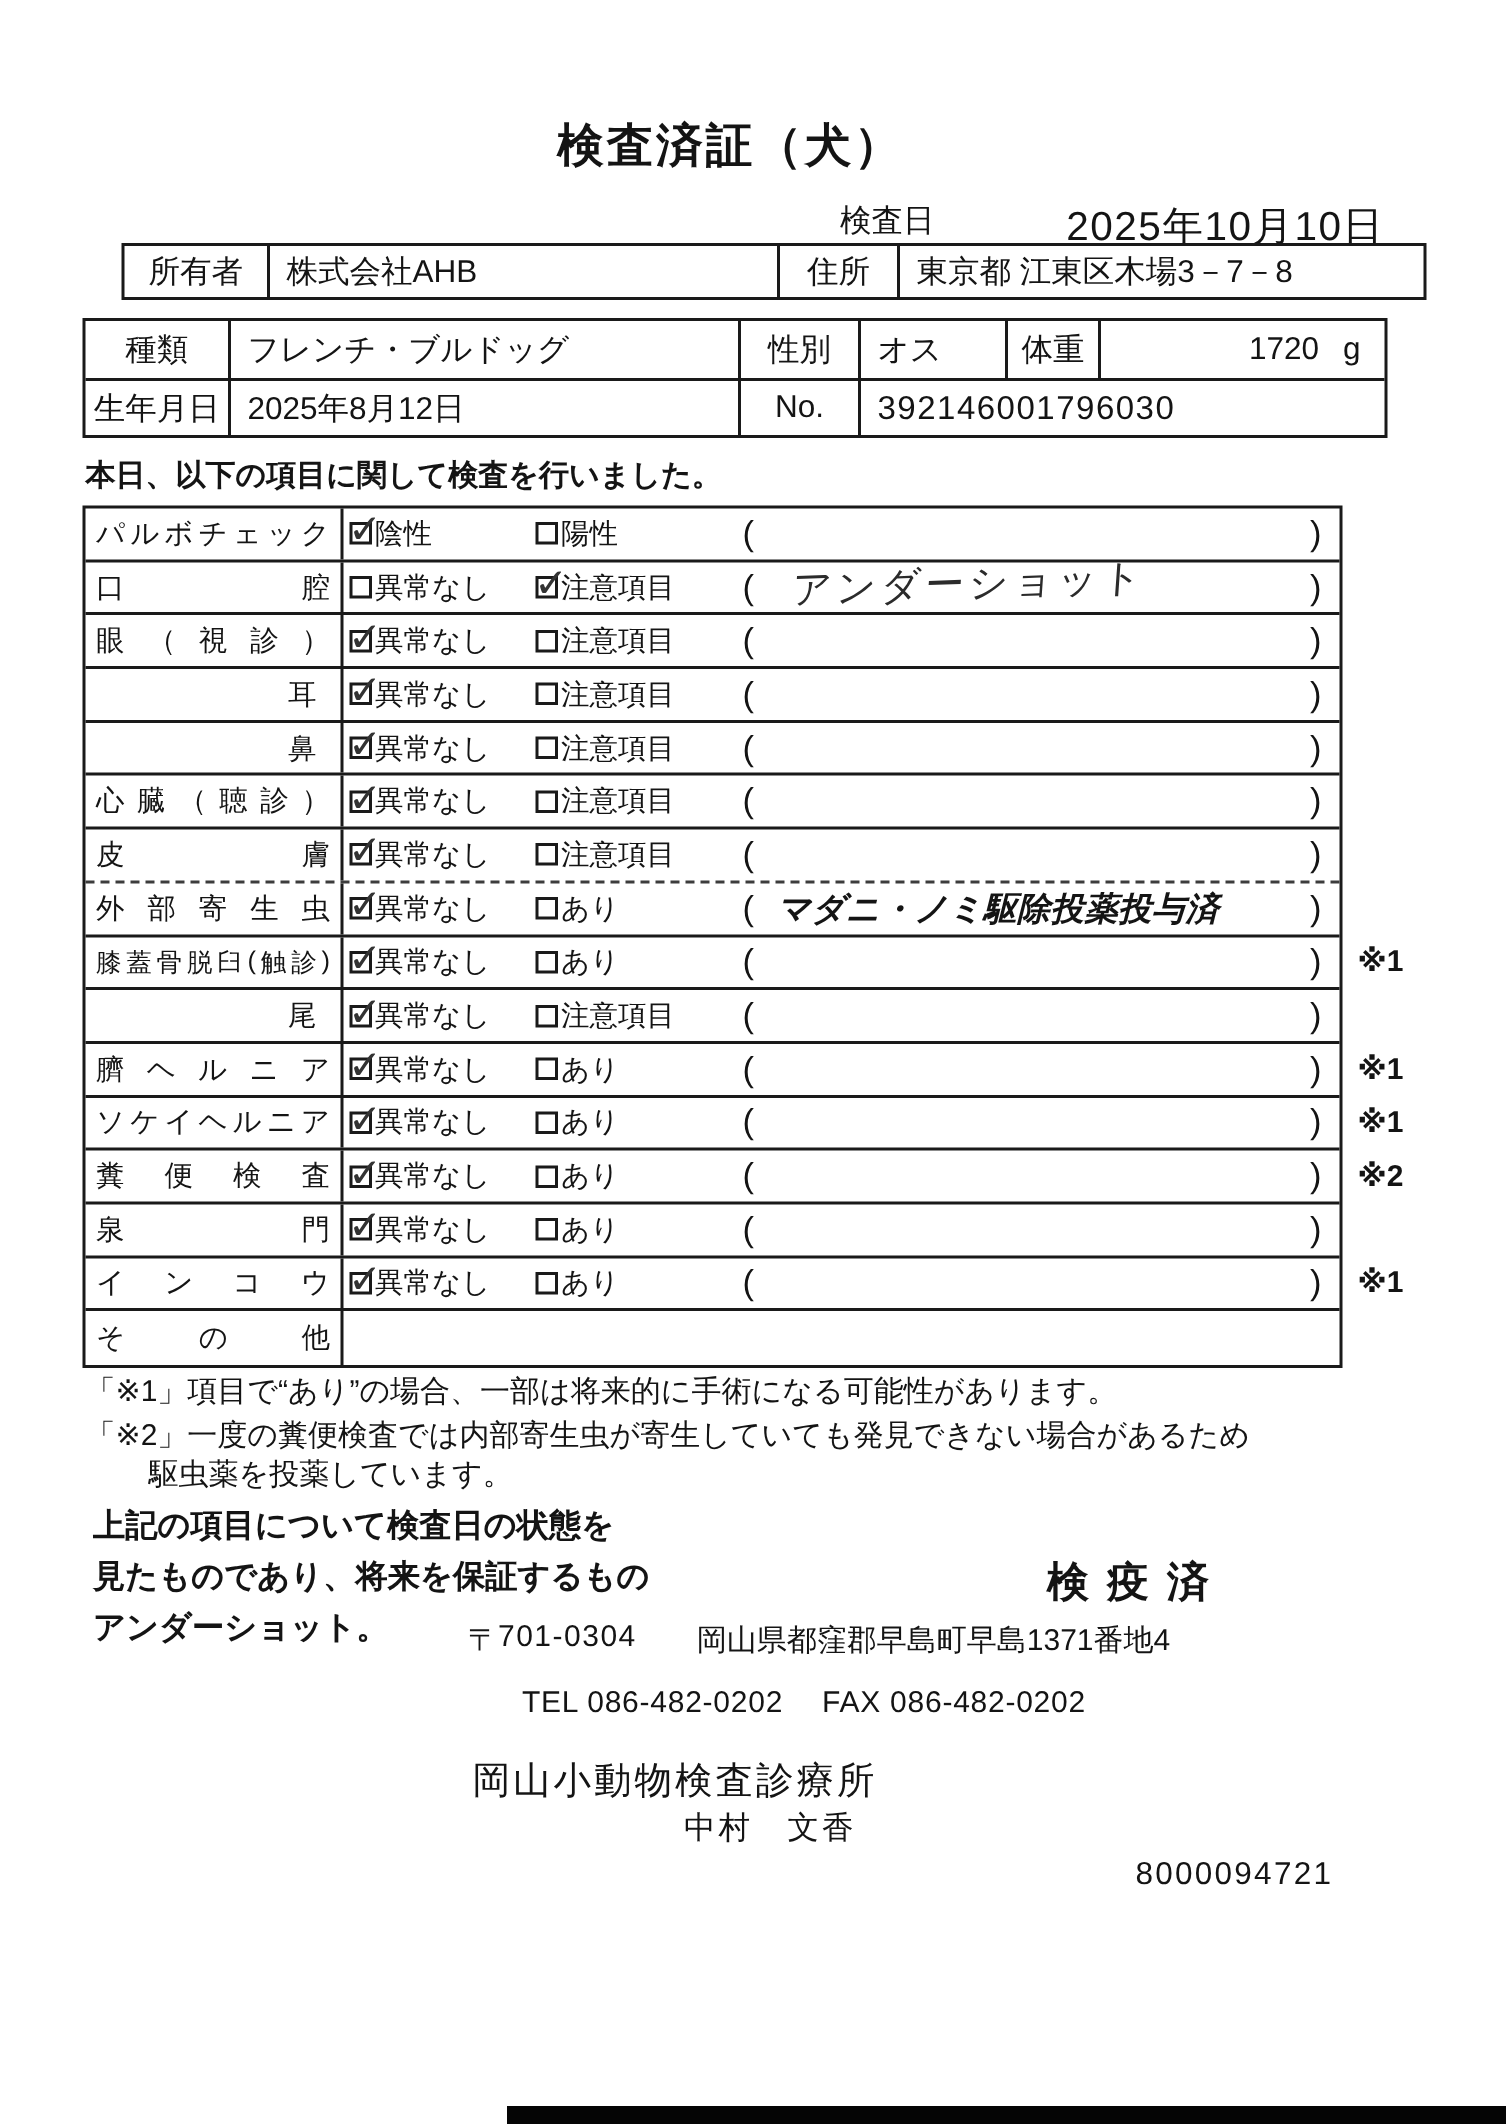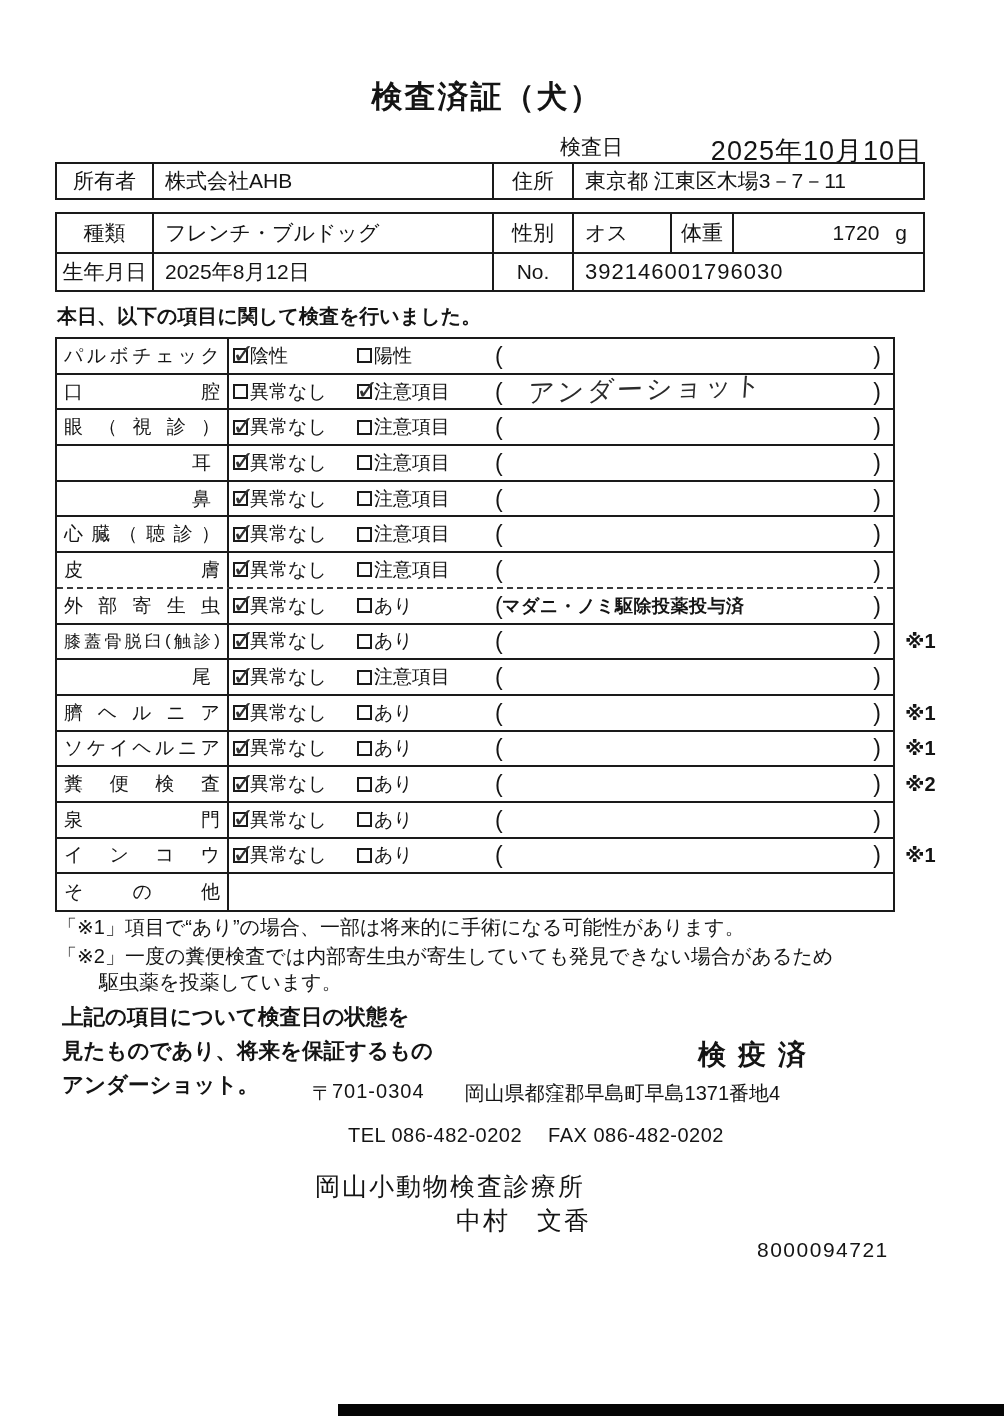--- a/index.html
+++ b/index.html
@@ -14,21 +14,21 @@
     position:absolute; top:76px; left:0; width:100%; text-align:center;
     font-size:31px; font-weight:600; letter-spacing:2px; transform:translateX(-15px);
   }
 
   .date-row { position:absolute; top:133px; left:55px; width:870px; height:28px; }
   .date-label { position:absolute; left:505px; top:0; font-size:21px; }
   .date-value { position:absolute; right:2px; top:0; font-size:27px; letter-spacing:1px; }
 
   
   .dtable { position:absolute; left:55px; width:870px; border:2px solid #1a1a1a; }
-  .owner-table { top:162px; }
+  .owner-table { top:162px;margin-left:26px; }
   .pet-table { top:212px; }
   .trow { display:flex; height:34px; }
   .pet-table .trow { height:38px; }
   .trow + .trow { border-top:2px solid #1a1a1a; }
   .cell { display:flex; align-items:center; font-size:21px; overflow:hidden; white-space:nowrap; }
   .cell + .cell { border-left:2px solid #1a1a1a; }
   .cell.label { justify-content:center; }
   .cell.value { padding-left:11px; }
   .w95 { width:95px; flex:none; }
   .w340 { width:340px; flex:none; }
@@ -65,39 +65,39 @@
   .cb-label { font-size:19px; white-space:nowrap; }
   .note { flex:1 1 auto; height:100%; position:relative; }
   .paren { position:absolute; top:50%; transform:translateY(-50%); font-size:23px; font-weight:400; }
   .paren.open { left:3px; }
   .paren.close { right:12px; }
   .note-text { position:absolute; left:32px; top:50%; transform:translateY(-50%); font-size:20px; white-space:nowrap; }
   .note-handwritten {
     left:36px; font-size:26px; color:#2b2b2b; letter-spacing:3px;
     transform:translateY(-58%) rotate(-2deg) skewX(-6deg);
   }
-  .note-stamp { left:10px; font-weight:700; font-size:18px; letter-spacing:0.5px; }
+  .note-stamp { left:26px; font-weight:700; font-size:22px; letter-spacing:0.5px;font-style:italic; }
   .row-mark { position:absolute; left:848px; top:50%; transform:translateY(-50%); font-size:20px; font-weight:600; white-space:nowrap; }
 
   
   .footnote { position:absolute; font-size:20px; }
   .footnote1 { top:914px; left:57px; }
   .footnote2 { top:943px; left:57px; }
   .footnote3 { top:969px; left:99px; }
 
   .disclaimer { position:absolute; top:1000px; left:62px; font-size:21.5px; font-weight:700; line-height:34px; }
 
   .quarantine { position:absolute; top:1036px; left:698px; font-size:28px; font-weight:600; letter-spacing:12px; white-space:nowrap; }
 
   .clinic-address { position:absolute; top:1080px; left:312px; font-size:20px; display:flex; }
   .postal-code { letter-spacing:1px;text-align:right; }
   .addr-text { margin-left:40px; }
   .clinic-tel { position:absolute; top:1124px; left:348px; font-size:20px; display:flex; gap:26px; letter-spacing:0.5px; }
   .clinic-name { position:absolute; top:1170px; left:315px; font-size:25px; letter-spacing:2px; }
-  .vet-name { position:absolute; top:1204px; left:456px; font-size:25px; letter-spacing:2px; }
+  .vet-name { position:absolute; top:1204px; left:456px; font-size:21px; letter-spacing:2px; }
   .serial-number { position:absolute; top:1238px; left:757px; font-size:21px; letter-spacing:1.5px; }
 
   .scan-artifact { position:absolute; bottom:0; left:338px; right:0; height:12px; background:#050505; }
 </style>
 </head>
 <body>
 
 <div class="page">
 
   <h1 class="title">検査済証（犬）</h1>
@@ -105,21 +105,21 @@
   <div class="date-row">
     <span class="date-label">検査日</span>
     <span class="date-value">2025年10月10日</span>
   </div>
 
   <div class="dtable owner-table">
     <div class="trow">
       <div class="cell label w95">所有者</div>
       <div class="cell value w340">株式会社AHB</div>
       <div class="cell label w80">住所</div>
-      <div class="cell value flex1">東京都 江東区木場3－7－11</div>
+      <div class="cell value flex1">東京都 江東区木場3－7－8</div>
     </div>
   </div>
 
   <div class="dtable pet-table">
     <div class="trow">
       <div class="cell label w95">種類</div>
       <div class="cell value w340">フレンチ・ブルドッグ</div>
       <div class="cell label w80">性別</div>
       <div class="cell value w98">オス</div>
       <div class="cell label w62">体重</div>

